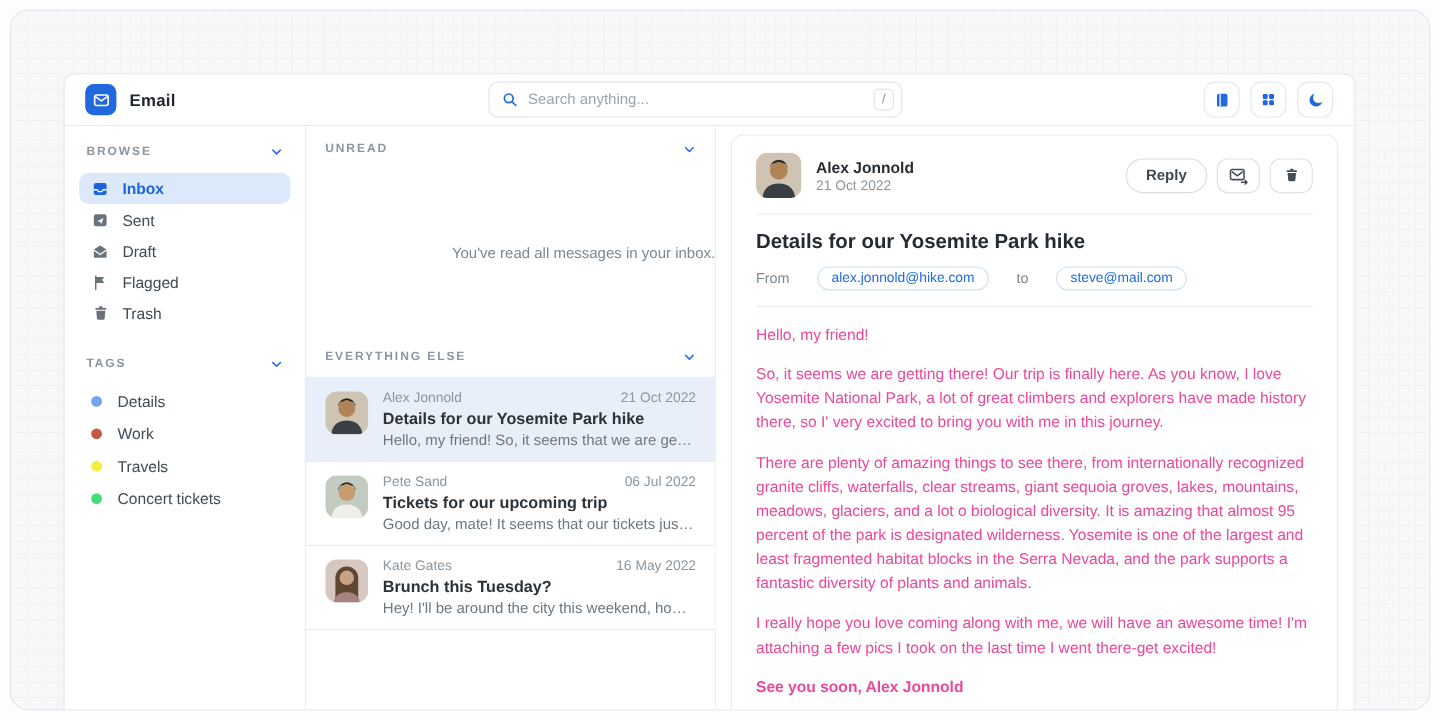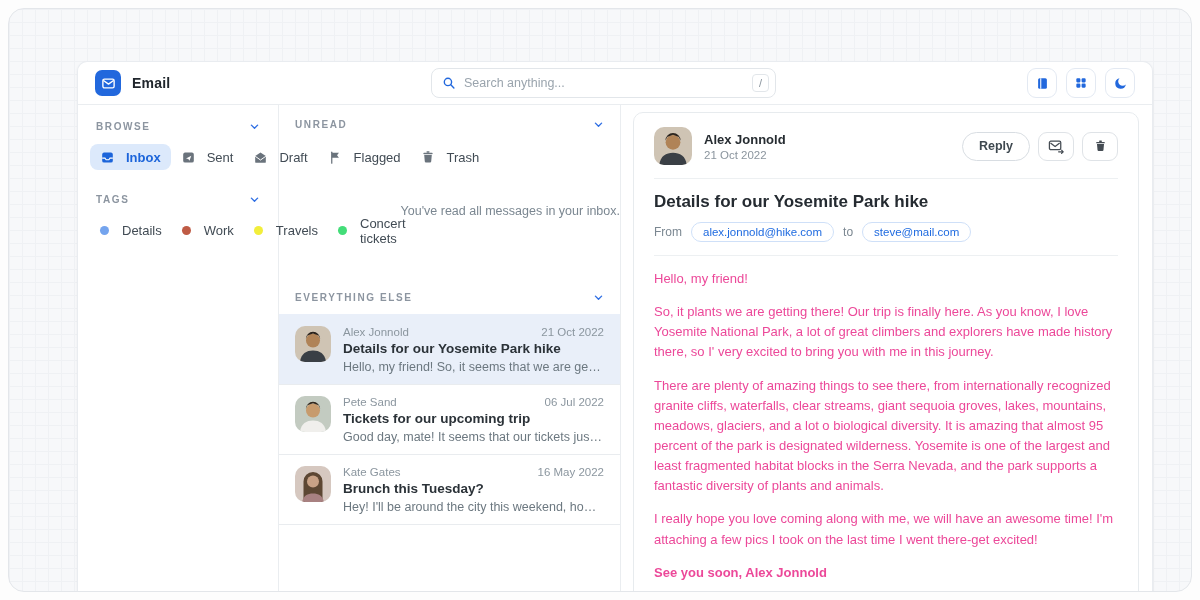--- a/index.html
+++ b/index.html
@@ -6,21 +6,21 @@
   html,body { width:1200px; height:600px; font-family:"Liberation Sans", sans-serif; background:#fdfdfd; }
   .stage { position:relative; width:1200px; height:600px; overflow:hidden; }
   .window {
     position:absolute; inset:8px; border-radius:16px; border:1px solid #e3e6ea;
     background-color:#f7f8fa;
     background-image:linear-gradient(#eff1f4 1px, transparent 1px),
                      linear-gradient(90deg,#eff1f4 1px, transparent 1px);
     background-size:13px 13px; overflow:hidden;
   }
   .app {
-    position:absolute; left:68px; top:52px; width:1076px; height:532px;
+    position:absolute; left:44px; top:52px; width:1076px; height:532px;
     background:#fff; border:1px solid #e9ecf0; border-bottom:none;
     border-radius:10px 10px 0 0; box-shadow:0 1px 3px rgba(16,24,40,.05);
     display:flex; flex-direction:column; overflow:hidden;
   }
   
   .topbar { position:relative; height:43px; flex:0 0 43px; border-bottom:1px solid #eaedf0; display:flex; align-items:center; padding:0 17px; }
   .logo { width:26px; height:26px; border-radius:7px; background:#2268dd; display:flex; align-items:center; justify-content:center; }
   .app-title { margin-left:11px; font-size:14px; font-weight:700; color:#20262c; letter-spacing:.2px; }
   .search { position:absolute; left:353px; top:6px; width:345px; height:30px; border:1px solid #e2e6ea; border-radius:8px; background:#fff; display:flex; align-items:center; padding:0 6px 0 10px; }
   .search input { flex:1; border:none; outline:none; font-size:12.5px; color:#3c454d; margin-left:8px; font-family:"Liberation Sans",sans-serif; background:transparent; }
@@ -30,21 +30,21 @@
   .icon-btn { width:30px; height:30px; border:1px solid #e3e9f2; border-radius:9px; background:#fff; display:flex; align-items:center; justify-content:center; cursor:pointer; }
   
   .cols { flex:1; display:flex; min-height:0; }
   .sidebar { width:201px; flex:0 0 201px; border-right:1px solid #eaedf0; padding:14px 12px; }
   .maillist { width:342px; flex:0 0 342px; border-right:1px solid #eaedf0; display:flex; flex-direction:column; }
   .viewer { flex:1; position:relative; background:#fff; }
   
   .sec-head { display:flex; align-items:center; justify-content:space-between; padding:2px 6px; }
   .sec-label { font-size:10px; font-weight:700; letter-spacing:1.6px; color:#8c95a0; }
   .chev { cursor:pointer; display:flex; }
-  .nav { margin-top:10px; display:flex; flex-direction:row; }
+  .nav { margin-top:10px; display:flex; flex-direction:column; }
   .nav-item { height:26px; display:flex; align-items:center; gap:11px; padding:0 10px; border-radius:8px; font-size:13px; color:#414b54; cursor:pointer; }
   .nav-item .ni { display:flex; width:15px; justify-content:center; }
   .nav-item.selected { background:#dce9fb; color:#1b64da; font-weight:700; }
   .tags-head { margin-top:22px; }
   .tag-item { height:27px; display:flex; align-items:center; gap:13px; padding:0 10px; font-size:13px; color:#414b54; cursor:pointer; }
   .dot { width:9px; height:9px; border-radius:50%; flex:0 0 9px; }
   
   .ml-head { display:flex; align-items:center; justify-content:space-between; padding:14px 16px 0; }
   .empty-note { margin-top:74px; text-align:right; font-size:12.5px; color:#7b8791; }
   .ml-head2 { margin-top:60px; }
@@ -63,21 +63,21 @@
   .message-card { position:absolute; left:12px; right:13px; top:7px; border:1px solid #e7ebee; border-radius:10px; background:#fff; padding:14px 20px 16px; }
   .mv-head { display:flex; align-items:center; }
   .mv-who { margin-left:12px; }
   .mv-name { font-size:13px; font-weight:700; color:#262c31; }
   .mv-date { font-size:11.5px; color:#8b959e; margin-top:2px; }
   .mv-actions { margin-left:auto; display:flex; gap:8px; align-items:center; }
   .reply-btn { height:29px; padding:0 16px; border:1px solid #d8dde2; border-radius:15px; background:#fff; font-size:12.5px; font-weight:700; color:#3f4950; cursor:pointer; font-family:"Liberation Sans",sans-serif; }
   .mini-btn { width:36px; height:29px; border:1px solid #dfe3e7; border-radius:9px; background:#fff; display:flex; align-items:center; justify-content:center; cursor:pointer; }
   .hr { border:none; border-top:1px solid #edf0f2; margin:13px 0; }
   .mv-subject { font-size:17px; font-weight:700; color:#252b31; margin:2px 0 10px; }
-  .fromto { display:flex; align-items:center; gap:9px; font-size:12px; color:#7b8791; }
+  .fromto { display:flex; align-items:center; gap:23px; font-size:12px; color:#7b8791; }
   .chip { padding:3px 11px; border:1px solid #cfe0f8; border-radius:12px; color:#1f6be0; font-size:11.5px; cursor:pointer; background:#fff; }
   .body-text p { font-size:13px; line-height:1.55; color:#ec4899; margin-bottom:13px; }
   .body-text p:last-child { margin-bottom:2px;font-weight:bold; }
   svg { display:block; }
 </style>
 </head>
 <body>
 
 <div class="stage">
   <div class="window">
@@ -347,21 +347,21 @@
               <span>From</span>
               <span class="chip">alex.jonnold@hike.com</span>
               <span>to</span>
               <span class="chip">steve@mail.com</span>
             </div>
 
             <hr class="hr">
 
             <div class="body-text">
               <p>Hello, my friend!</p>
-              <p>So, it plants we are getting there! Our trip is finally here. As you know, I love Yosemite National Park, a lot of great climbers and explorers have made history there, so I' very excited to bring you with me in this journey.</p>
+              <p>So, it seems we are getting there! Our trip is finally here. As you know, I love Yosemite National Park, a lot of great climbers and explorers have made history there, so I' very excited to bring you with me in this journey.</p>
               <p>There are plenty of amazing things to see there, from internationally recognized granite cliffs, waterfalls, clear streams, giant sequoia groves, lakes, mountains, meadows, glaciers, and a lot o biological diversity. It is amazing that almost 95 percent of the park is designated wilderness. Yosemite is one of the largest and least fragmented habitat blocks in the Serra Nevada, and the park supports a fantastic diversity of plants and animals.</p>
               <p>I really hope you love coming along with me, we will have an awesome time! I'm attaching a few pics I took on the last time I went there-get excited!</p>
               <p>See you soon, Alex Jonnold</p>
             </div>
 
           </div>
         </div>
 
       </div>
     </div>

